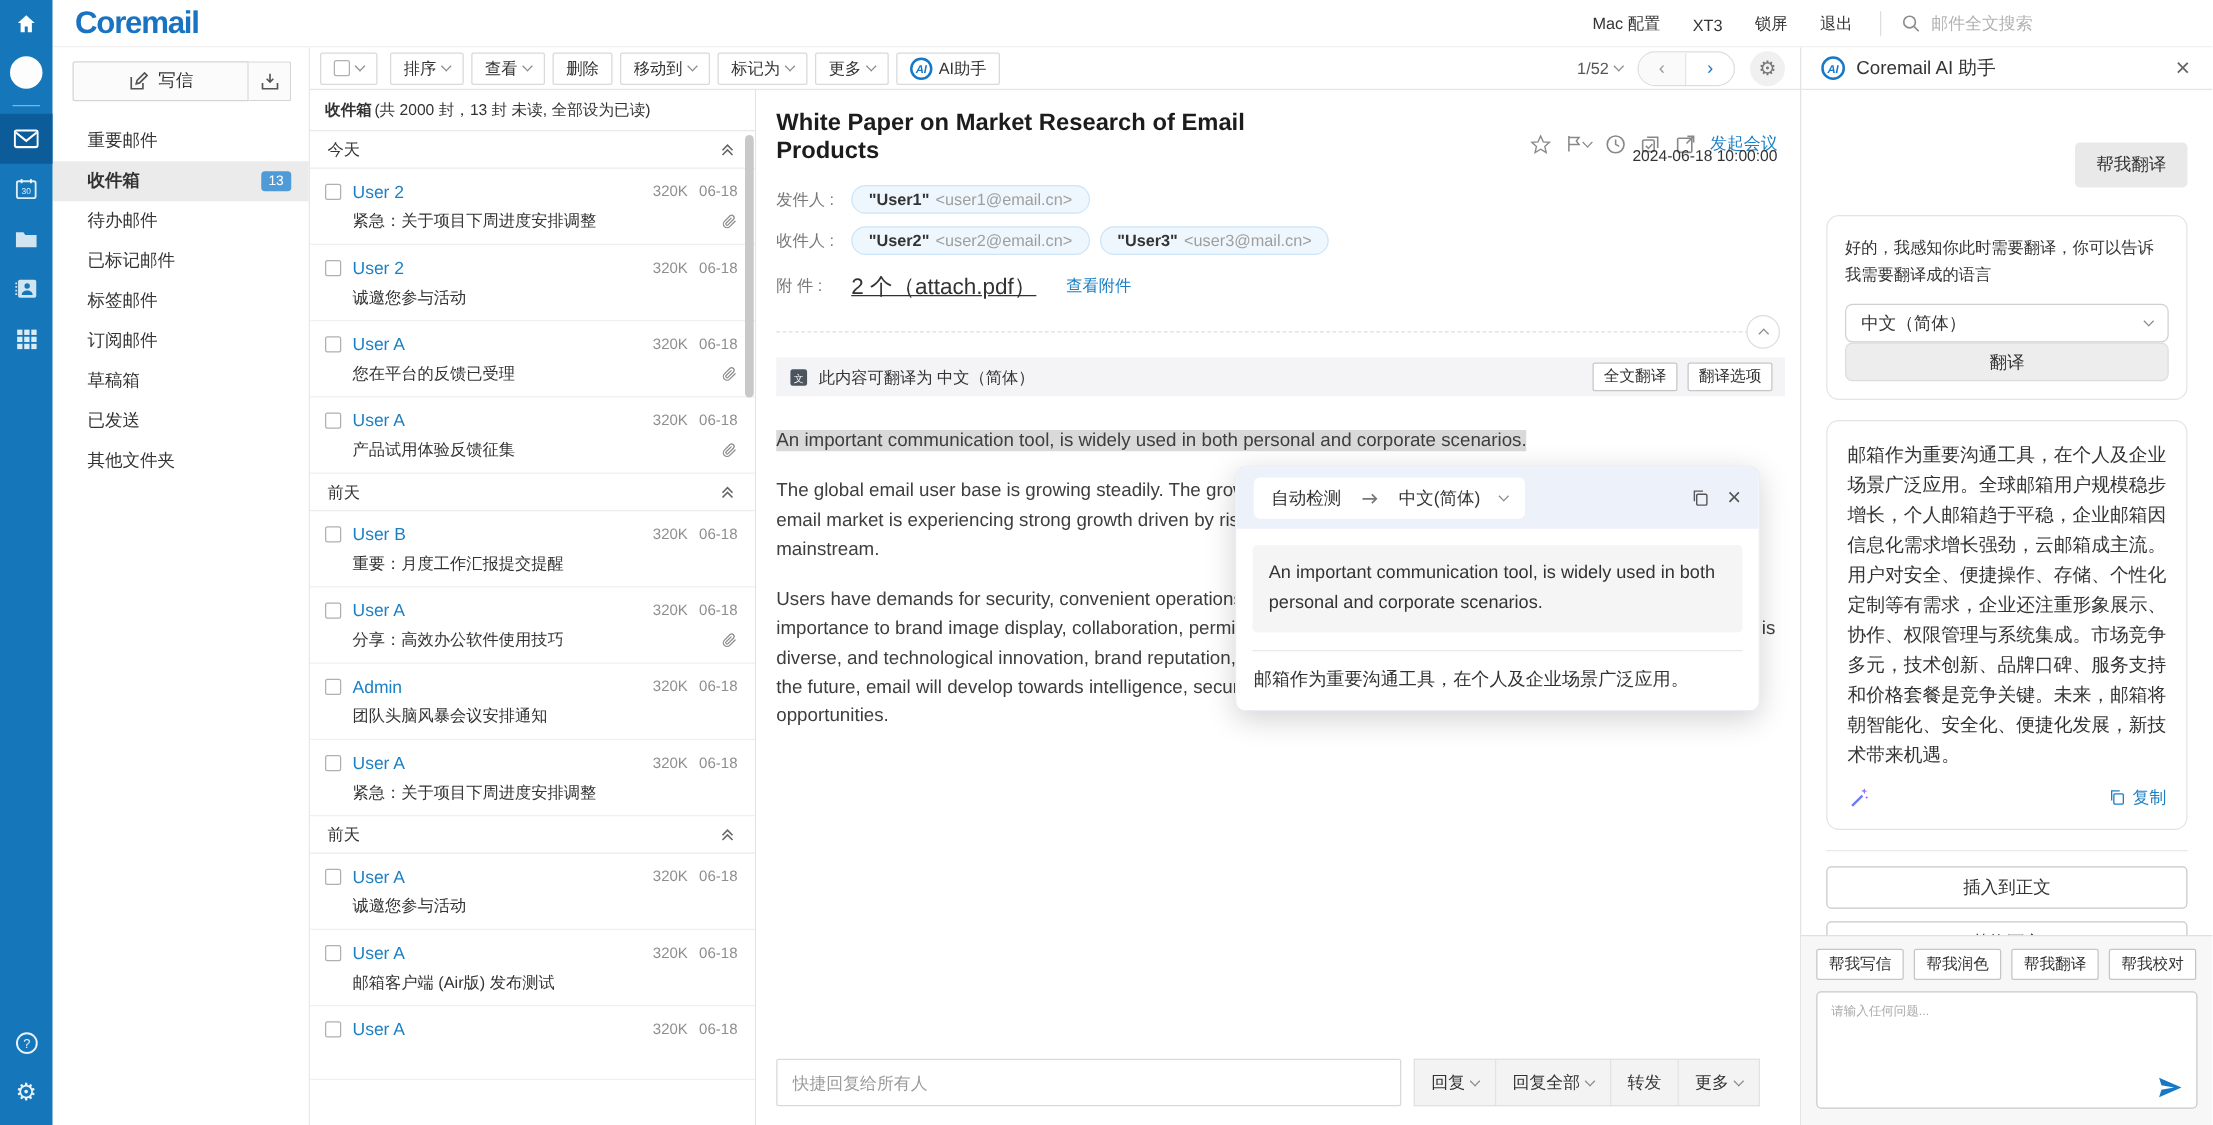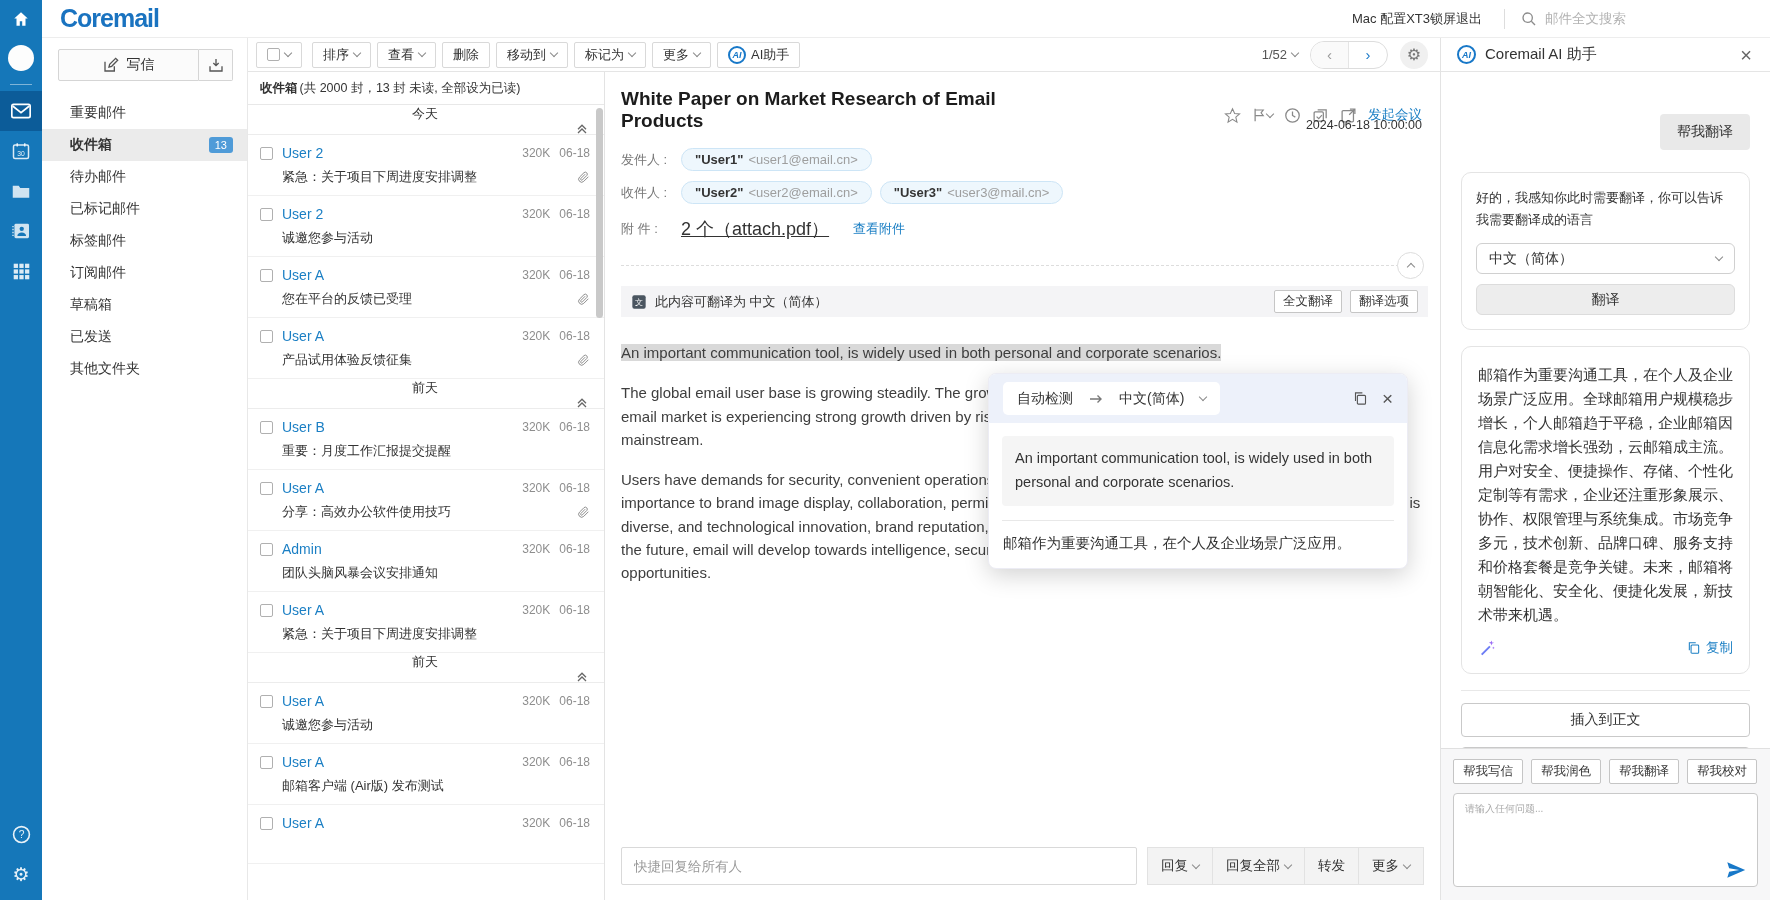--- a/index.html
+++ b/index.html
@@ -17,21 +17,21 @@
   .avatar{width:26px;height:26px;border-radius:50%;background:#fdfdfd;}
   .rail-div{width:22px;height:1px;background:rgba(255,255,255,.45);margin:6px 0;}
   .rail-slot.active{background:#0c5c99;}
   .rail-bottom{margin-top:auto;display:flex;flex-direction:column;align-items:center;margin-bottom:6px;}
   .gear-glyph{color:rgba(255,255,255,.9);font-size:19px;line-height:1;}
 
   
   .topbar{position:absolute;left:42px;top:0;right:0;height:38px;background:#fff;
           border-bottom:1px solid #ededed;display:flex;align-items:center;padding:0 95px 0 18px;}
   .logo{font-size:25px;font-weight:bold;color:#1a73c0;letter-spacing:-1px;}
-  .top-links{margin-left:auto;display:flex;align-items:center;}
+  .top-links{margin-left:auto;display:flex;align-items:flex-end;gap:26px;}
   .top-link{font-size:13px;color:#333;cursor:pointer;white-space:nowrap;}
   .top-div{width:1px;height:20px;background:#ddd;margin:0 2px 0 4px;}
   .top-search{display:flex;align-items:center;gap:8px;}
   .top-search input{border:none;font-size:13.5px;width:130px;color:#333;}
   .top-search input::placeholder{color:#b3b3b3;}
 
   
   .nav{position:absolute;left:42px;top:38px;width:206px;bottom:0;background:#fff;border-right:1px solid #e8e8e8;}
   .compose-row{display:flex;margin:11px 14px 16px 16px;}
   .compose-btn{flex:1;height:32px;border:1px solid #d5d5d5;background:#fbfbfb;border-radius:2px 0 0 2px;
@@ -64,21 +64,21 @@
   .gear-btn{width:28px;height:28px;border-radius:50%;background:#f0f0f0;display:flex;align-items:center;
             justify-content:center;color:#777;font-size:16px;border:none;}
 
   
   .listcol{position:absolute;left:248px;top:72px;width:357px;bottom:0;background:#fff;
            border-right:1px solid #e3e3e3;overflow:hidden;}
   .summary{height:33px;border-bottom:1px solid #e8e8e8;display:flex;align-items:center;padding:0 12px;
            font-size:12.5px;color:#333;white-space:nowrap;}
   .summary b{margin-right:2px;}
   .group-hd{height:30px;border-bottom:1px solid #ececec;display:flex;align-items:center;
-            padding:0 16px 0 14px;font-size:13px;color:#333;flex-direction:column;}
+            padding:0 16px 0 14px;font-size:13px;color:#333;}
   .group-hd svg{margin-left:auto;}
   .mail-item{padding:10px 14px 9px 12px;border-bottom:1px solid #f0f0f0;cursor:pointer;}
   .mrow1{display:flex;align-items:center;gap:9px;}
   .sender{color:#1b7fc4;font-size:14px;flex:1;}
   .msize,.mdate{color:#8e8e8e;font-size:12px;}
   .mrow2{display:flex;align-items:center;margin:7px 0 0 22px;min-height:16px;}
   .msubj{flex:1;font-size:13px;color:#333;}
   .list-scroll{position:absolute;right:1px;top:36px;width:7px;height:210px;background:#c9c9c9;border-radius:4px;}
 
   
@@ -102,21 +102,21 @@
   .collapse-btn{position:absolute;right:0;top:-14px;width:27px;height:27px;border-radius:50%;
                 border:1px solid #ddd;background:#fff;display:flex;align-items:center;justify-content:center;}
   .trans-banner{margin:20px -4px 0 0;height:31px;background:#f4f4f6;display:flex;align-items:center;
                 gap:8px;padding:0 10px;font-size:13px;color:#333;}
   .tb-actions{margin-left:auto;display:flex;gap:8px;}
   .mini-btn{height:23px;padding:0 8px;background:#fff;border:1px solid #c6c6c6;border-radius:2px;
             font-size:12.5px;color:#333;}
   .body-text{margin-top:24px;font-size:15px;line-height:1.55;color:#3e3e3e;max-width:808px;}
   .body-text p{margin-bottom:17px;}
   .hl{background:#d9d9d9;}
-  .reply-bar{position:absolute;left:16px;right:16px;bottom:15px;display:flex;gap:10px;height:38px;}
+  .reply-bar{position:absolute;left:16px;right:32px;bottom:15px;display:flex;gap:10px;height:38px;}
   .reply-input{flex:1;border:1px solid #d9d9d9;border-radius:2px;padding:0 12px;font-size:13.5px;color:#333;}
   .reply-input::placeholder{color:#9a9a9a;}
   .reply-group{display:flex;gap:1px;background:#e2e2e2;border:1px solid #e2e2e2;}
   .reply-btn{background:#f3f3f3;border:none;padding:0 13px;font-size:13.5px;color:#333;
              display:flex;align-items:center;gap:5px;}
 
   
   .popup{position:absolute;left:988px;top:373px;width:420px;background:#fff;border-radius:8px;z-index:30;
          box-shadow:0 6px 24px rgba(0,0,0,.18);border:1px solid #ececf4;overflow:hidden;}
   .popup-hd{background:#edf1fa;padding:8px 14px;display:flex;align-items:center;}
@@ -135,21 +135,21 @@
   .ai-title{font-size:15px;color:#333;}
   .ai-x{margin-left:auto;font-size:20px;color:#666;cursor:pointer;line-height:1;padding:0 8px;}
   .ai-body{position:absolute;top:34px;left:0;right:0;bottom:152px;padding:18px 20px 0;overflow:hidden;}
   .user-chip{margin:24px 0 0 auto;width:fit-content;background:#e9e9e9;border-radius:4px;
              padding:9px 17px;font-size:14px;color:#333;}
   .ai-card{border:1px solid #e4e4e4;border-radius:10px;padding:14px;margin-top:22px;background:#fff;}
   .ai-card-text{font-size:13px;line-height:1.7;color:#333;}
   .ai-select{margin-top:12px;height:31px;border:1px solid #d0d0d0;border-radius:6px;display:flex;
              align-items:center;padding:0 12px;font-size:14px;color:#333;cursor:pointer;}
   .ai-select .chev{margin-left:auto;}
-  .ai-translate-btn{margin-top:10px;width:100%;height:31px;background:#ededed;border:1px solid #dcdcdc;
+  .ai-translate-btn{margin-top:0;width:100%;height:31px;background:#ededed;border:1px solid #dcdcdc;
                     border-radius:6px;font-size:14px;color:#333;}
   .ai-result{margin-top:16px;padding:16px;}
   .ai-result-text{font-size:15px;line-height:1.6;color:#333;}
   .ai-card-foot{display:flex;align-items:center;margin-top:12px;}
   .copy-link{margin-left:auto;display:flex;align-items:center;gap:5px;font-size:13.5px;color:#1b7fc4;cursor:pointer;}
   .ai-div{border-top:1px solid #e8e8e8;margin-top:16px;}
   .ai-action-btn{display:block;width:100%;height:34px;background:#fff;border:1px solid #c9c9c9;
                  border-radius:4px;font-size:14px;color:#333;margin-top:12px;}
   .ai-composer{position:absolute;left:0;right:0;bottom:0;height:152px;background:#f7f7f8;
                border-top:1px solid #e0e0e0;padding:10px 12px;z-index:5;}

